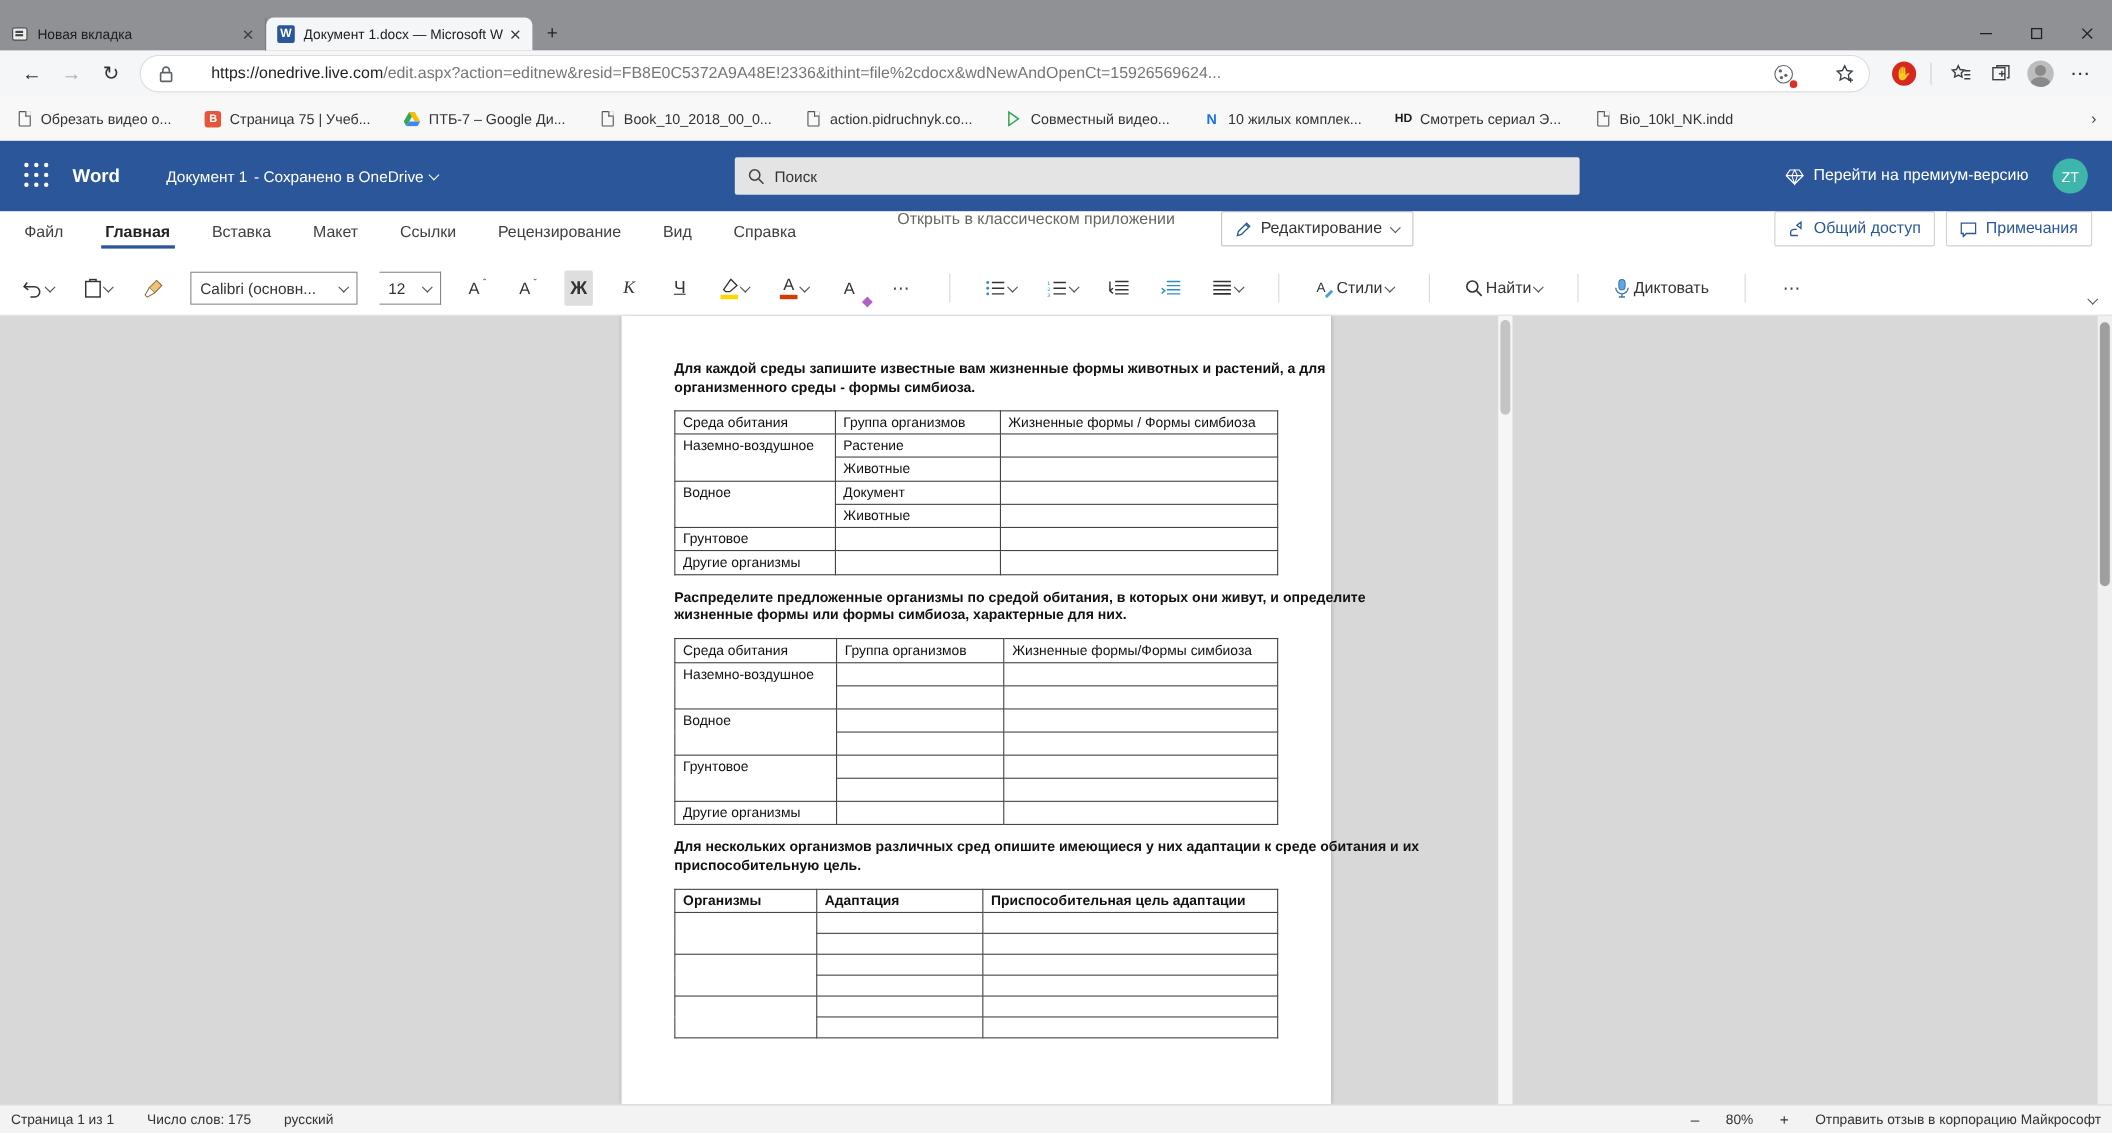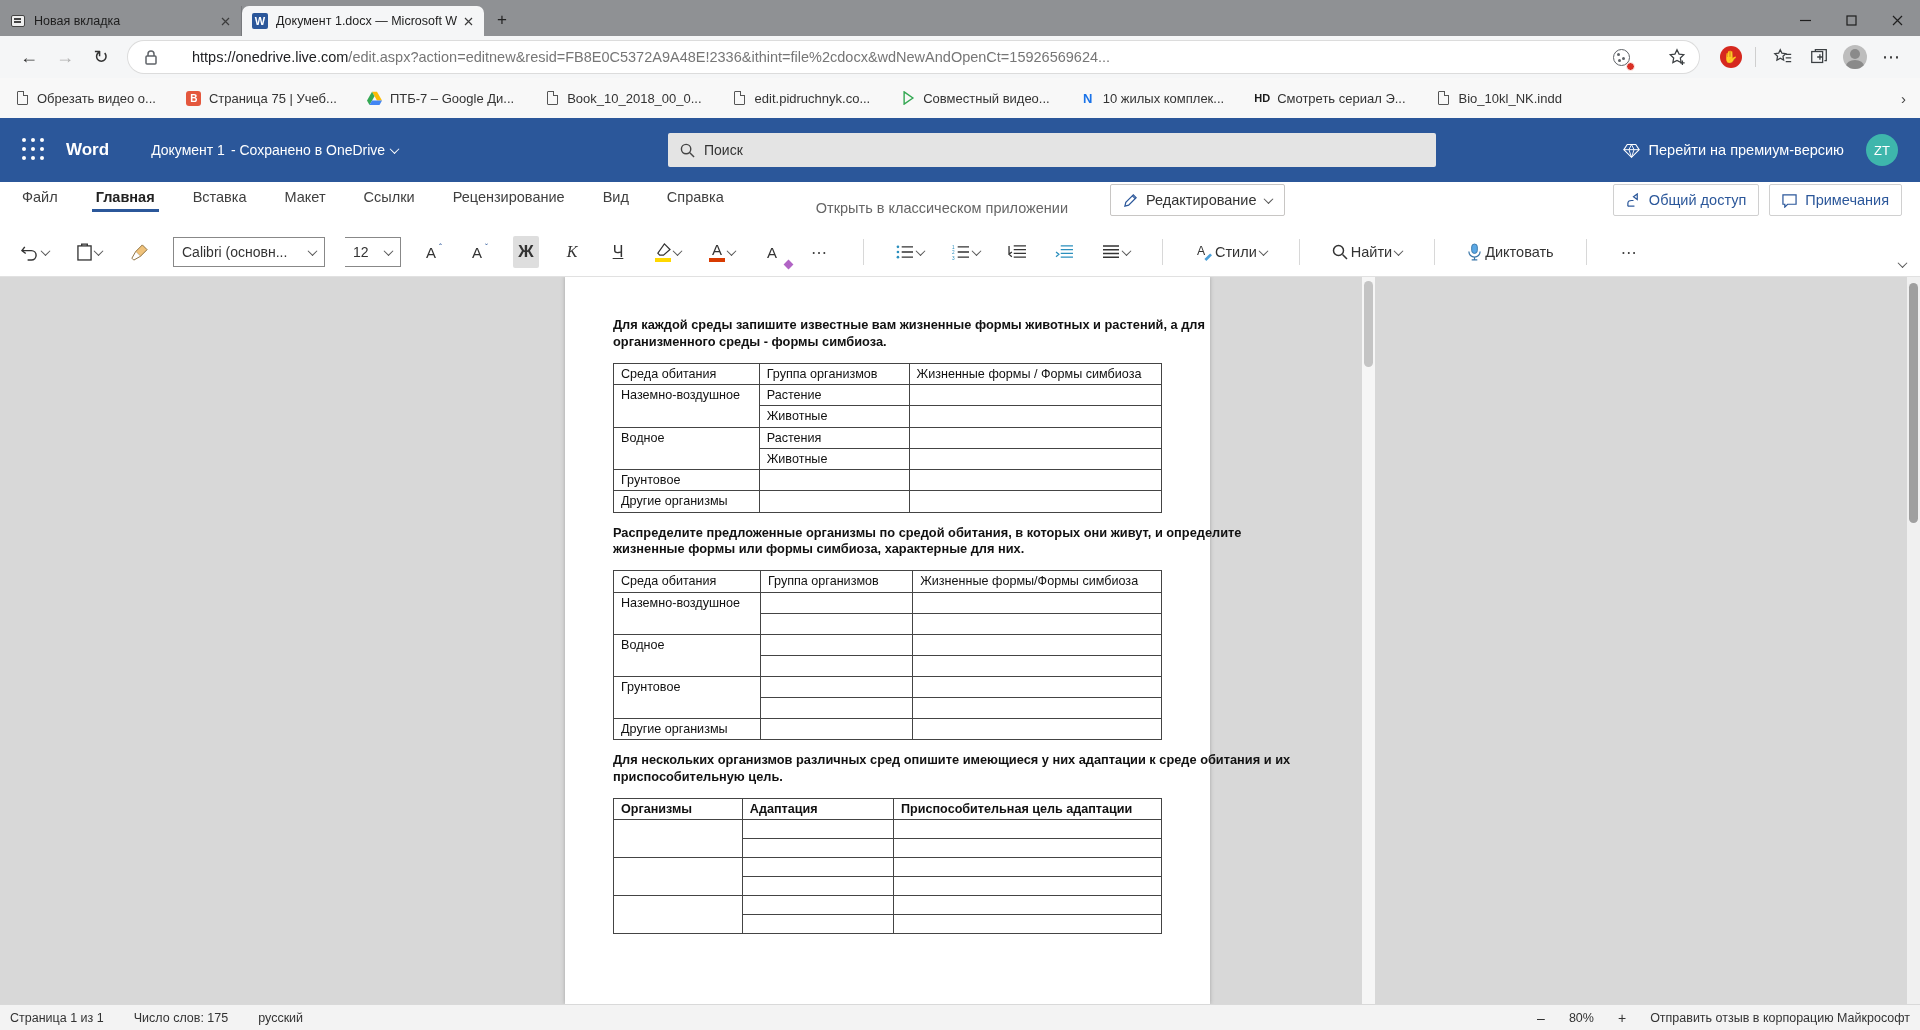--- a/index.html
+++ b/index.html
@@ -1,20 +1,20 @@
 <!DOCTYPE html>
 <html><head>
 <meta charset="utf-8">
 <style>
   * { margin:0; padding:0; box-sizing:border-box; }
   html,body { width:1920px; height:1030px; overflow:hidden; font-family:"Liberation Sans", sans-serif; }
   .screen { width:1920px; height:1030px; display:flex; flex-direction:column; background:#fff; }
 
   
-  .titlebar { height:36px; background:#8f9194; display:flex; align-items:flex-end; flex:0 0 auto; }
+  .titlebar { height:46px; background:#8f9194; display:flex; align-items:flex-end; flex:0 0 auto; }
   .tab { width:242px; height:30px; display:flex; align-items:center; padding:0 8px 0 10px; font-size:12.5px; color:#1d1d1d; position:relative; }
   .tab.inactive { border-right:1px solid #77797c; }
   .tab.active { background:#f5f6f7; border-radius:7px 7px 0 0; }
   .tab .fav { width:16px; height:16px; flex:0 0 auto; margin-right:8px; display:flex; align-items:center; justify-content:center; }
   .tab .tlabel { flex:1 1 auto; white-space:nowrap; overflow:hidden; }
   .tab .tclose { width:16px; height:16px; display:flex; align-items:center; justify-content:center; font-size:11px; color:#3c3c3c; }
   .speeddial { width:14px; height:12px; border:1.5px solid #444; border-radius:2px; position:relative; background:#eee; }
   .speeddial:after { content:""; position:absolute; left:2px; top:2px; width:7px; height:2px; background:#444; box-shadow:0 3px 0 #444; }
   .wicon { width:16px; height:16px; background:#2b579a; border-radius:2px; color:#fff; font-size:11px; font-weight:bold; display:flex; align-items:center; justify-content:center; }
   .newtab { width:28px; height:28px; margin:0 0 2px 4px; display:flex; align-items:center; justify-content:center; font-size:17px; color:#222; }
@@ -56,21 +56,21 @@
   .wordbar { height:64px; background:#2b579a; display:flex; align-items:center; padding:0 14px; color:#fff; flex:0 0 auto; position:relative; }
   .waffle { width:24px; height:24px; display:grid; grid-template-columns:repeat(3,1fr); gap:3px; margin:0 20px 0 8px; }
   .waffle i { width:4px; height:4px; background:#fff; border-radius:50%; }
   .wlogo { font-size:17px; font-weight:bold; margin-right:42px; }
   .wtitle { font-size:14px; display:flex; align-items:center; gap:6px; white-space:nowrap; }
   .searchbox { position:absolute; left:668px; width:768px; height:34px; top:15px; background:#e4e4e4; border-radius:2px; display:flex; align-items:center; padding:0 12px; color:#333; font-size:14px; gap:9px; }
   .premium { margin-left:auto; display:flex; align-items:center; gap:9px; font-size:14.5px; white-space:nowrap; }
   .avatar-zt { width:32px; height:32px; border-radius:50%; background:#3eb6ac; color:#fff; font-size:13px; display:flex; align-items:center; justify-content:center; margin-left:22px; margin-right:8px; }
 
   
-  .ribbontabs { height:46px; background:#fff; display:flex; align-items:flex-end; padding:12px 18px; font-size:14.5px; color:#404040; flex:0 0 auto; }
+  .ribbontabs { height:46px; background:#fff; display:flex; align-items:flex-start; padding:0 18px; font-size:14.5px; color:#404040; flex:0 0 auto; }
   .rtab { padding:11px 4px; margin-right:30px; position:relative; white-space:nowrap; }
   .rtab.active { font-weight:bold; color:#222; }
   .rtab.active:after { content:""; position:absolute; left:0; right:0; bottom:4px; height:3px; background:#2b579a; }
   .classic { color:#666; margin-left:58px; white-space:nowrap; }
   .editing-btn { margin-left:42px; border:1px solid #c8c6c4; border-radius:2px; height:32px; display:flex; align-items:center; padding:0 12px; gap:8px; color:#333; white-space:nowrap; background:#fff; }
   .right-btns { margin-left:auto; display:flex; gap:10px; }
   .blue-btn { border:1px solid #d0d0d0; border-radius:2px; height:32px; display:flex; align-items:center; padding:0 12px; gap:8px; color:#2b579a; white-space:nowrap; background:#fff; font-size:14.5px; }
 
   
   .fmtbar { height:49px; background:#fff; display:flex; align-items:center; padding:0 16px; gap:20px; color:#333; flex:0 0 auto; border-bottom:1px solid #e1e1e1; position:relative; }
@@ -239,21 +239,21 @@
     <div class="bm">
       <span class="bico">
           <span class="page-ico"></span>
         </span>
       <span>Book_10_2018_00_0...</span>
     </div>
     <div class="bm">
       <span class="bico">
           <span class="page-ico"></span>
         </span>
-      <span>edit.pidruchnyk.co...</span>
+      <span>action.pidruchnyk.co...</span>
     </div>
     <div class="bm">
       <span class="bico">
         <svg class="ic" width="13" height="14" viewBox="0 0 14 16">
             <path d="M2 1l10 7-10 7z" fill="none" stroke="#34a853" stroke-width="1.6"></path>
           </svg>
       </span>
       <span>Совместный видео...</span>
     </div>
     <div class="bm">
@@ -496,21 +496,21 @@
           <td rowspan="2">Наземно-воздушное</td>
           <td>Растение</td>
           <td></td>
         </tr>
         <tr class="h21">
           <td>Животные</td>
           <td></td>
         </tr>
         <tr class="h21">
           <td rowspan="2">Водное</td>
-          <td>Растения</td>
+          <td>Документ</td>
           <td></td>
         </tr>
         <tr class="h21">
           <td>Животные</td>
           <td></td>
         </tr>
         <tr class="h21">
           <td>Грунтовое</td>
           <td></td>
           <td></td>

